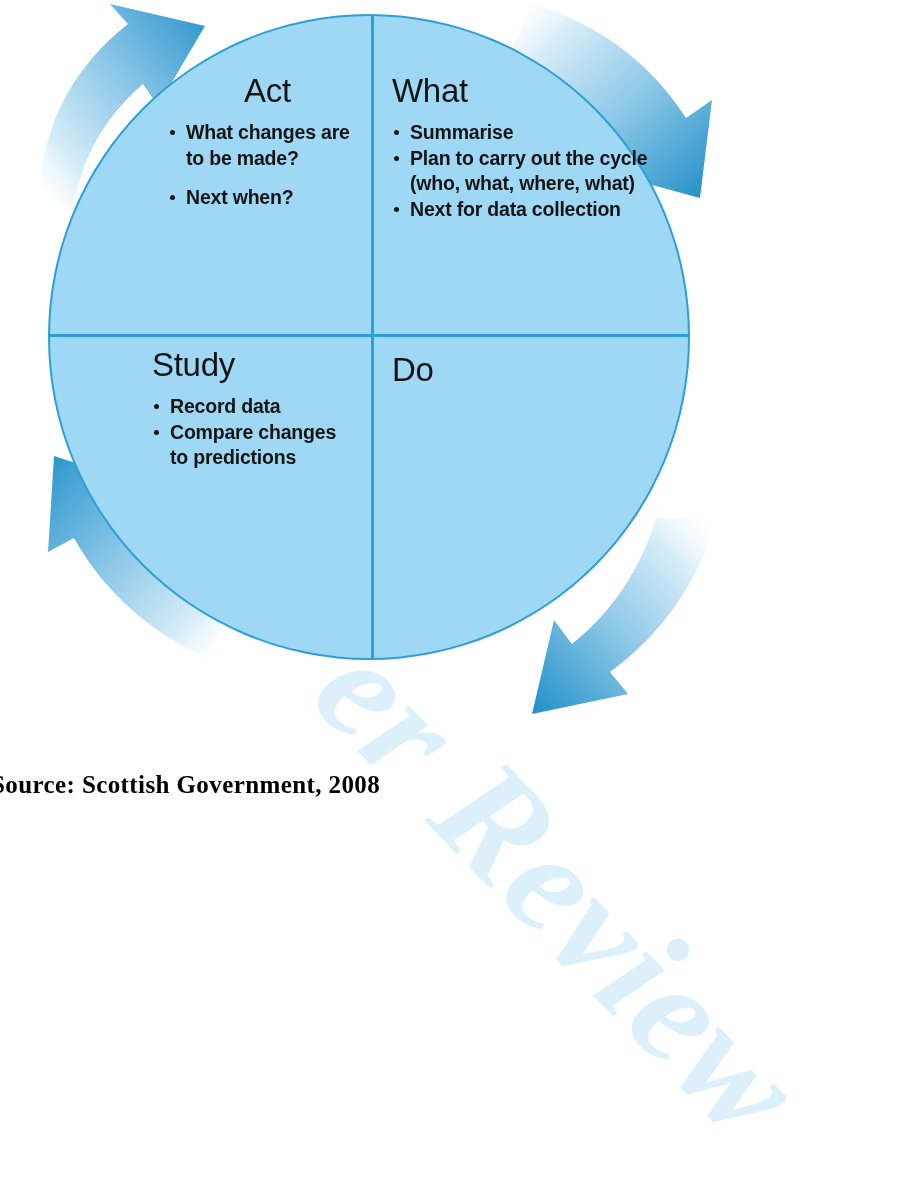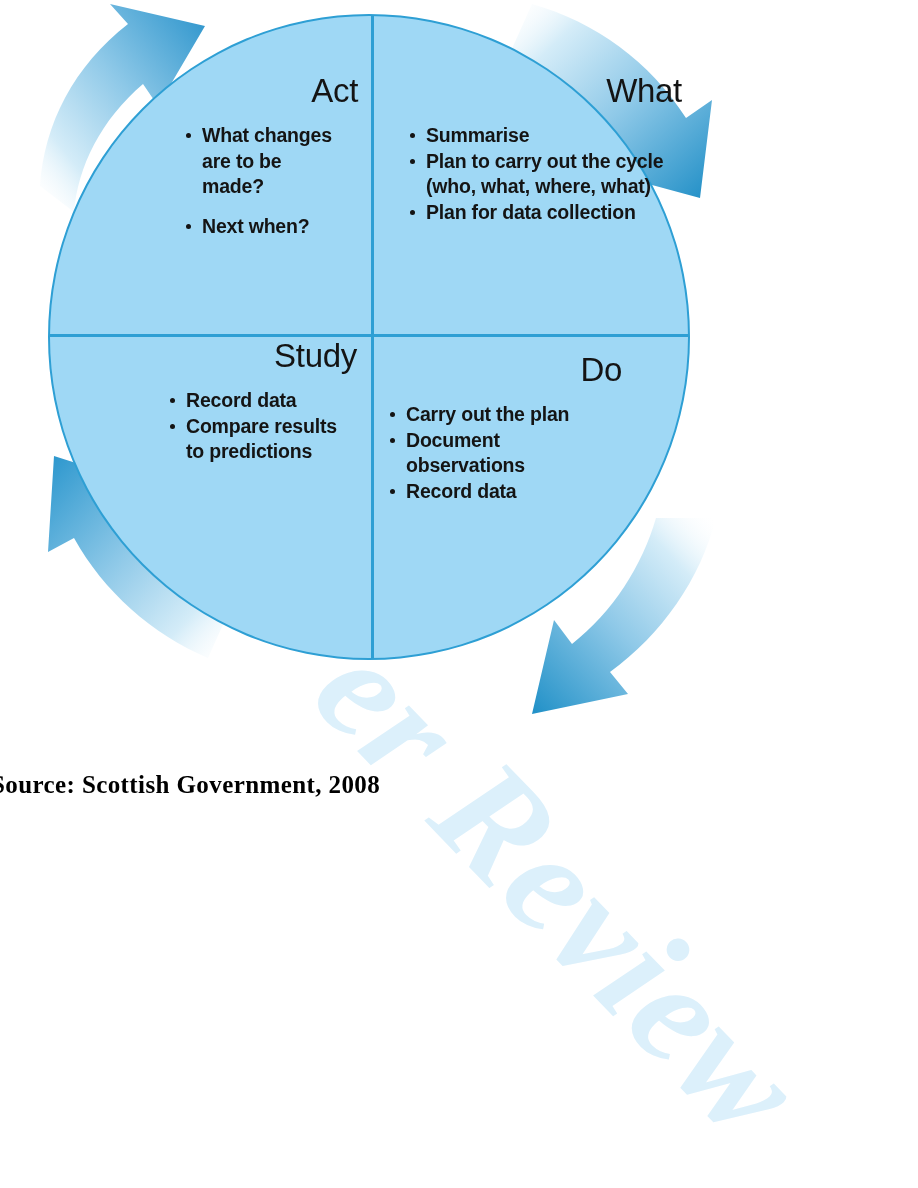--- a/index.html
+++ b/index.html
@@ -90,25 +90,24 @@
     position: absolute;
     z-index: 4;
     color: #141414;
   }
   .quad-title {
     font-size: 33px;
     font-weight: 400;
     line-height: 1;
     margin: 0 0 13px 0;
     letter-spacing: -0.3px;
-    text-align: right;
   }
   .quad ul {
     list-style: none;
-    margin: 16px;
+    margin: 0;
     padding: 0;
     font-size: 19.5px;
     font-weight: 700;
     line-height: 25.5px;
     letter-spacing: -0.2px;
   }
   .quad li {
     position: relative;
     padding-left: 18px;
     margin-bottom: 0;
@@ -121,22 +120,22 @@
     width: 5px;
     height: 5px;
     background: #141414;
     border-radius: 50%;
   }
   .quad li.spaced { margin-top: 14px; }
 
   #quad-act   { left: 168px; top: 74px;  width: 190px; }
   #quad-act .quad-title { margin-left: 76px; }
   #quad-plan  { left: 392px; top: 74px;  width: 290px; }
-  #quad-study { left: 152px; top: 339px; width: 205px; }
-  #quad-do    { left: 372px; top: 353px; width: 250px; }
+  #quad-study { left: 152px; top: 348px; width: 205px; }
+  #quad-do    { left: 392px; top: 353px; width: 250px; }
 
   
   .caption {
     position: absolute;
     left: -9px;
     top: 771px;
     z-index: 5;
     font-family: "Liberation Serif", serif;
     font-weight: 700;
     font-size: 25px;
@@ -240,36 +239,31 @@
       <li>What changes are to be made?</li>
       <li class="spaced">Next when?</li>
     </ul>
   </div>
 
   <div class="quad" id="quad-plan">
     <div class="quad-title">What</div>
     <ul>
       <li>Summarise</li>
       <li>Plan to carry out the cycle (who, what, where, what)</li>
-      <li>Plan for data collection</li>
+      <li>Next for data collection</li>
     </ul>
   </div>
 
   <div class="quad" id="quad-study">
     <div class="quad-title">Study</div>
     <ul>
       <li>Record data</li>
-      <li>Compare results to predictions</li>
+      <li>Compare changes to predictions</li>
     </ul>
   </div>
 
   <div class="quad" id="quad-do">
     <div class="quad-title">Do</div>
-    <ul>
-      <li>Carry out the plan</li>
-      <li>Document observations</li>
-      <li>Record data</li>
-    </ul>
   </div>
 
   <div class="caption">Source: Scottish Government, 2008</div>
 
 </div>
 
 </body></html>

